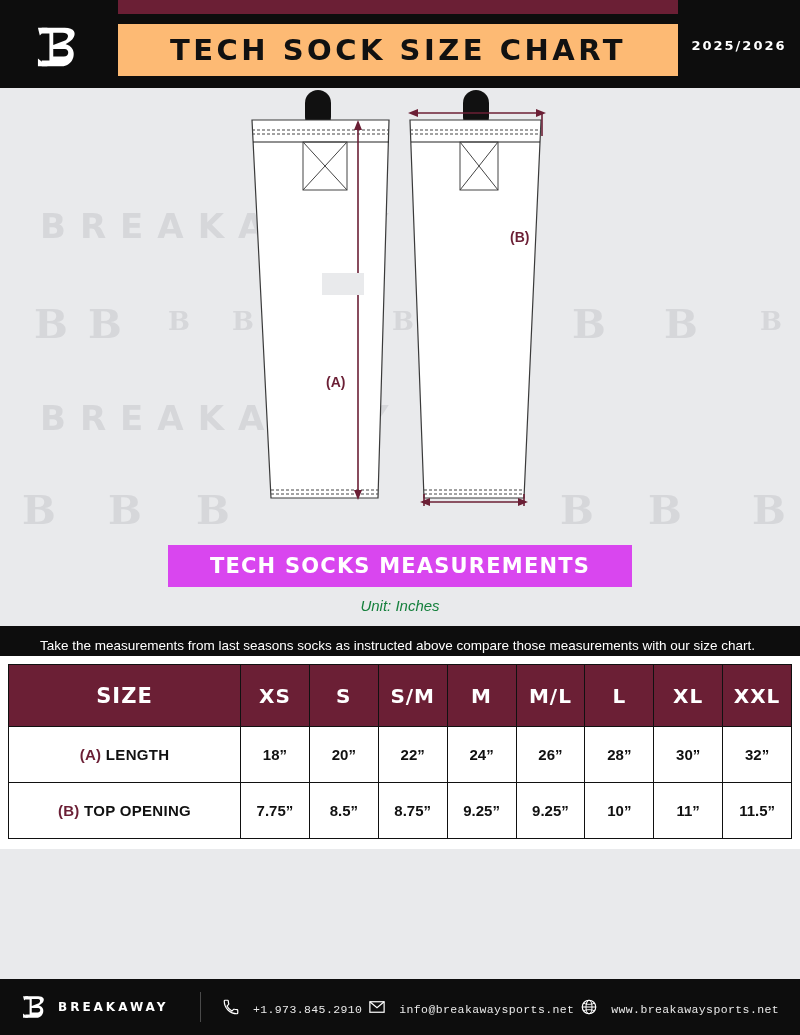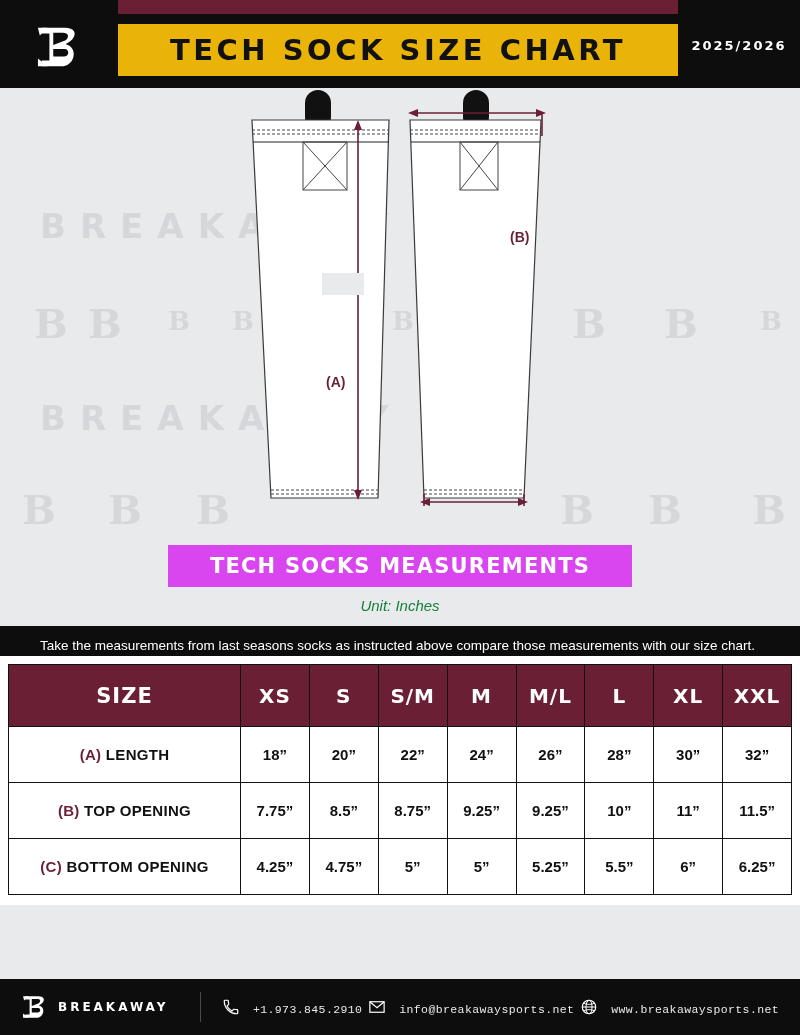--- a/index.html
+++ b/index.html
@@ -37,21 +37,21 @@
   }
   .logo-mark {
     position: relative;
     width: 46px; height: 46px;
   }
   .title-box {
     position: relative;
     margin-top: 24px;
     margin-bottom: 12px;
     flex: 1;
-    background: #eab308;
+    background: #fdba74;
     display: flex; align-items: center; justify-content: center;
   }
   .title-box h1 {
     font-size: 29px;
     letter-spacing: 3.5px;
     font-weight: 700;
     color: #111;
     font-family: "DejaVu Sans", sans-serif;
   }
   .season-box {
@@ -365,31 +365,20 @@
           <td class="rowlabel"><span class="lbl-letter">(B)</span><span> TOP OPENING</span></td>
           <td>7.75”</td>
           <td>8.5”</td>
           <td>8.75”</td>
           <td>9.25”</td>
           <td>9.25”</td>
           <td>10”</td>
           <td>11”</td>
           <td>11.5”</td>
         </tr>
-        <tr>
-          <td class="rowlabel"><span class="lbl-letter">(C)</span><span> BOTTOM OPENING</span></td>
-          <td>4.25”</td>
-          <td>4.75”</td>
-          <td>5”</td>
-          <td>5”</td>
-          <td>5.25”</td>
-          <td>5.5”</td>
-          <td>6”</td>
-          <td>6.25”</td>
-        </tr>
       </tbody>
     </table>
   </div>
 
   <div class="footer">
     <div class="footer-logo">
       <svg width="26" height="26" viewBox="0 0 48 48">
         <path d="M6 4 L30 4 C40 4 43 10 38 16 C35 19 31 21 31 21 C31 21 36 22 38 26 C42 33 37 44 27 44 L6 44 L6 38 L14 38 L14 10 L6 10 Z" fill="#ffffff"></path>
         <path d="M18 9 L28 9 C34 9 35 13 31 17 L18 22 Z" fill="#0d0d0d"></path>
         <path d="M18 26 L30 26 C35 26 35 34 29 34 L18 34 Z" fill="#0d0d0d"></path>

